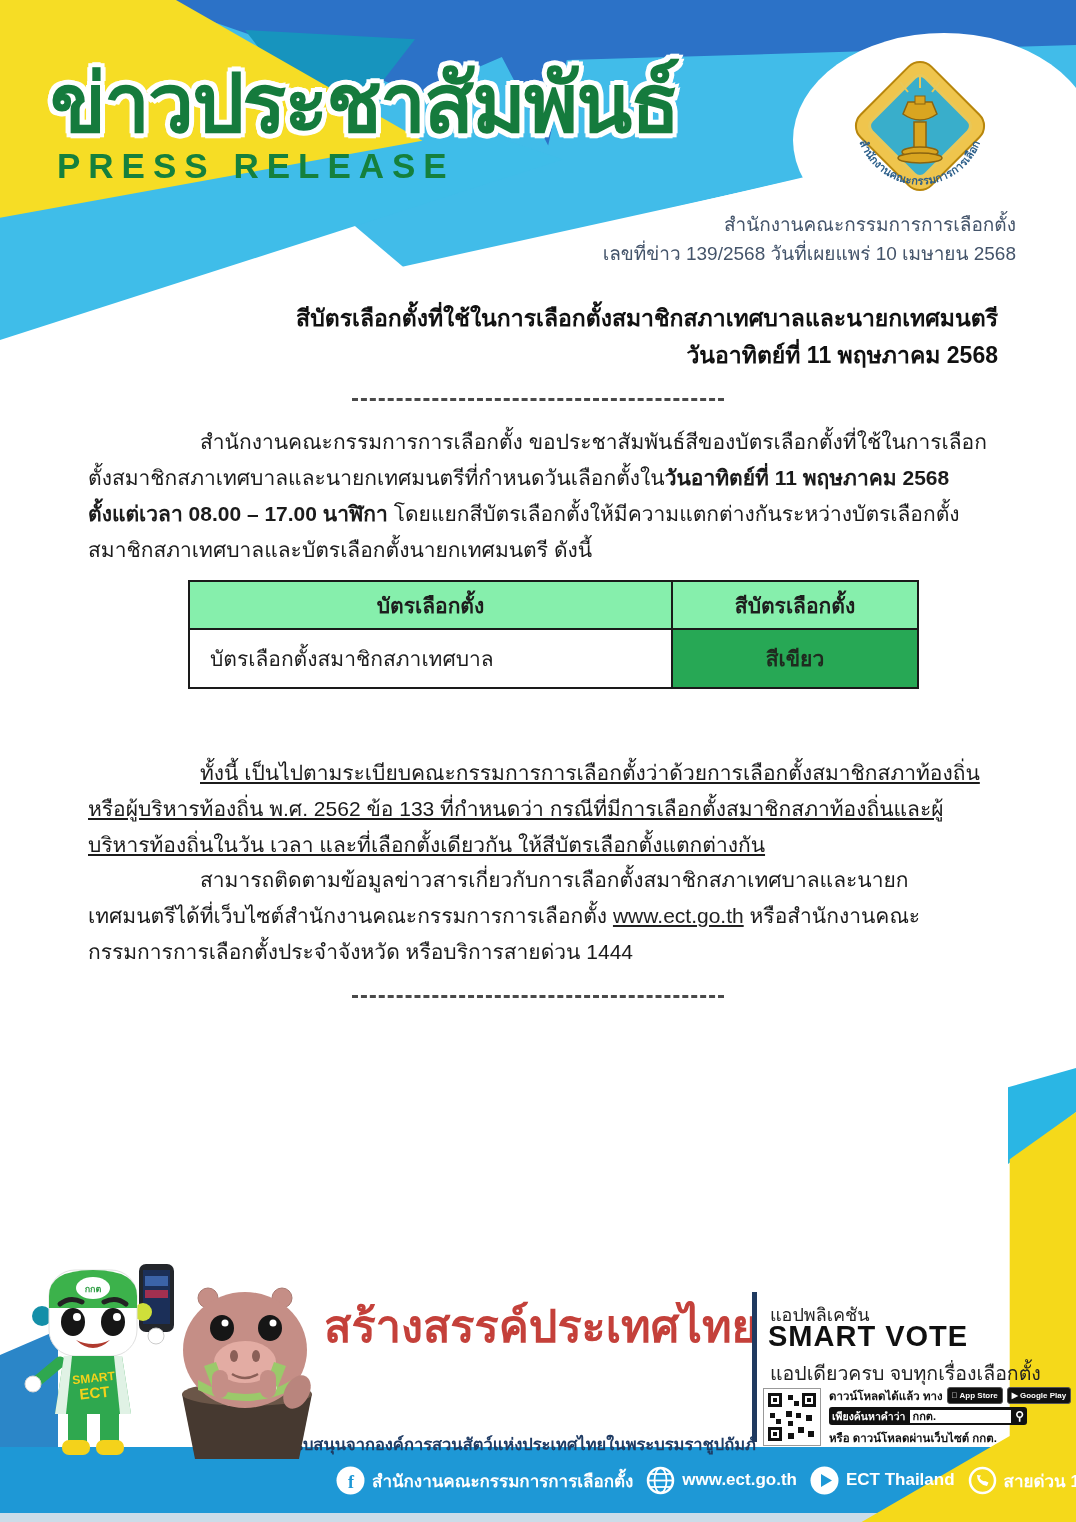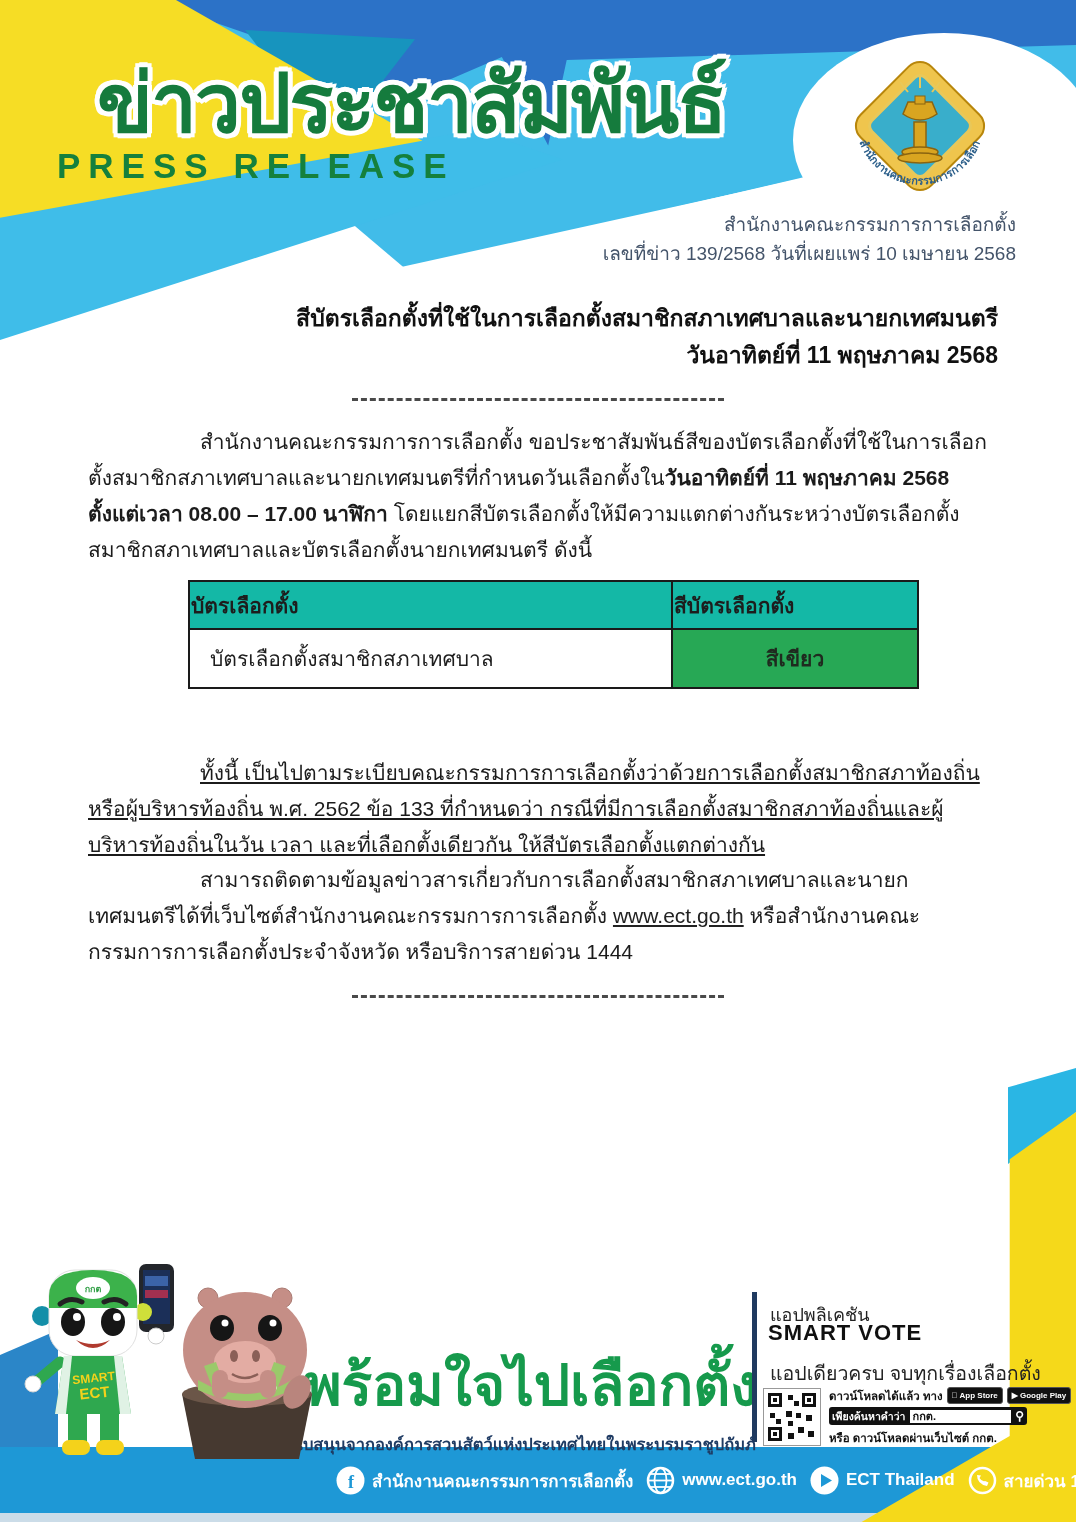--- a/index.html
+++ b/index.html
@@ -17,49 +17,49 @@
   .hdr-blue-band{left:150px;top:0;width:926px;height:150px;background:#2C72C7;
     clip-path:polygon(0 0,100% 0,100% 30%,45% 40%,43% 97%,38% 38%,29% 62%,0 0);}
   .hdr-teal-tri{left:245px;top:30px;width:170px;height:115px;background:#1794BE;
     clip-path:polygon(0 0,100% 8%,52% 100%);}
   .hdr-yellow{left:0;top:0;width:440px;height:220px;background:#F6DD25;
     clip-path:polygon(0 0,40% 0,96% 64%,0 99%);}
   .hdr-cloud{left:793px;top:33px;width:302px;height:214px;background:#fff;border-radius:50%;}
 
   .thai-banner{left:50px;top:38px;font-size:82px;font-weight:900;color:#157B3D;letter-spacing:-2px;
     text-shadow:-4px -4px 0 #fff,4px -4px 0 #fff,-4px 4px 0 #fff,4px 4px 0 #fff,
-                 0 -5px 0 #fff,0 5px 0 #fff,-5px 0 0 #fff,5px 0 0 #fff;margin-left:47px;}
+                 0 -5px 0 #fff,0 5px 0 #fff,-5px 0 0 #fff,5px 0 0 #fff;}
   .press-release{left:57px;top:146px;font-size:35px;font-weight:600;color:#15803d;letter-spacing:8px;}
   .agency-info{right:60px;top:210px;text-align:right;font-size:19px;color:#44546A;line-height:29px;}
 
   
   .doc-title{left:0;top:300px;width:998px;text-align:right;font-size:23px;font-weight:700;line-height:37px;color:#111;}
   .dash-sep{height:0;border-top:3px dashed #4a4a4a;width:372px;left:352px;}
   .para{left:88px;width:900px;font-size:21px;line-height:36px;color:#1b1b1b;text-indent:112px;}
   .para b{font-weight:700;}
   .ect-link{color:#222;text-decoration:underline;}
 
   table.ballot{position:absolute;left:188px;top:580px;width:731px;border-collapse:collapse;
     font-size:21px;color:#1d1d1d;}
   table.ballot th,table.ballot td{border:2.5px solid #1a1a1a;}
-  table.ballot th{height:44px;font-weight:700;text-align:left;background:#14b8a6;}
+  table.ballot th{height:44px;font-weight:700;text-align:center;background:#86efac;}
   table.ballot td{height:55px;}
   td.ballot-name{padding-left:20px;width:460px;background:#fff;}
   td.ballot-color{text-align:center;font-weight:700;color:#1f2a1f;}
 
   
   .left-blue-accent{left:0;top:1330px;width:58px;height:125px;background:#2B86C8;
     clip-path:polygon(0 20%,100% 0,100% 100%,0 100%);}
   .slogan-red{right:318px;top:1290px;font-size:45px;font-weight:800;color:#C4403A;white-space:nowrap;}
   .slogan-green{right:318px;top:1340px;font-size:57px;font-weight:800;color:#169A4C;white-space:nowrap;}
   .v-divider{left:752px;top:1292px;width:5px;height:150px;background:#203A60;}
   .sponsor-note{right:320px;top:1431px;font-size:16.5px;font-weight:700;color:#1F3B63;white-space:nowrap;}
 
   .app-label{left:770px;top:1300px;font-size:18px;color:#222;}
-  .app-name{left:768px;top:1320px;font-size:22px;font-weight:900;color:#101010;letter-spacing:1px;}
+  .app-name{left:768px;top:1320px;font-size:29px;font-weight:900;color:#101010;letter-spacing:1px;}
   .app-tagline{left:770px;top:1358px;font-size:19.5px;color:#222;}
   .app-download{left:763px;top:1387px;width:260px;height:60px;}
   .dl-col{position:absolute;left:66px;top:0;width:196px;}
   .dl-row{display:flex;gap:4px;height:16px;margin-bottom:4px;}
   .dl-text{font-size:11.5px;font-weight:700;color:#111;white-space:nowrap;}
   .store-badge{display:flex;align-items:center;gap:2px;background:#111;color:#fff;border:1px solid #555;
     border-radius:3px;font-size:8px;font-weight:700;padding:1px 4px;height:13px;white-space:nowrap;}
   .search-pill{display:flex;align-items:center;background:#111;border-radius:3px;height:18px;
     padding:0 3px;gap:4px;width:192px;margin-bottom:4px;}
   .search-prompt{color:#fff;font-size:10.5px;font-weight:700;white-space:nowrap;}
@@ -216,21 +216,21 @@
       <path d="M192,104 L202,130 L214,128 L204,100 Z" fill="#9BC96A"></path>
       <path d="M274,104 L264,130 L252,128 L262,100 Z" fill="#9BC96A"></path>
       <circle cx="206" cy="126" r="4.5" fill="#fff"></circle>
       <circle cx="260" cy="126" r="4.5" fill="#fff"></circle>
       <rect x="200" y="108" width="16" height="28" rx="8" fill="#C58E86"></rect>
       <rect x="248" y="108" width="16" height="28" rx="8" fill="#C58E86"></rect>
       <ellipse cx="285" cy="130" rx="12" ry="18" fill="#B9857D" transform="rotate(30 285 130)"></ellipse>
     </g>
   </svg>
 
-  <div class="abs slogan-green z6">พร้อมใจไปเลือกตั้ง</div>
+  <div class="abs slogan-red z6">สร้างสรรค์ประเทศไทย</div>
   <div class="abs v-divider z6"></div>
   <div class="abs sponsor-note z6">*ได้รับการสนับสนุนจากองค์การสวนสัตว์แห่งประเทศไทยในพระบรมราชูปถัมภ์</div>
 
   <div class="abs app-label z6">แอปพลิเคชัน</div>
   <div class="abs app-name z6">SMART VOTE</div>
   <div class="abs app-tagline z6">แอปเดียวครบ จบทุกเรื่องเลือกตั้ง</div>
 
   <div class="abs app-download z6">
     <svg class="qr-box" viewBox="0 0 56 56">
       <rect x="4" y="4" width="14" height="14" fill="#111"></rect>

